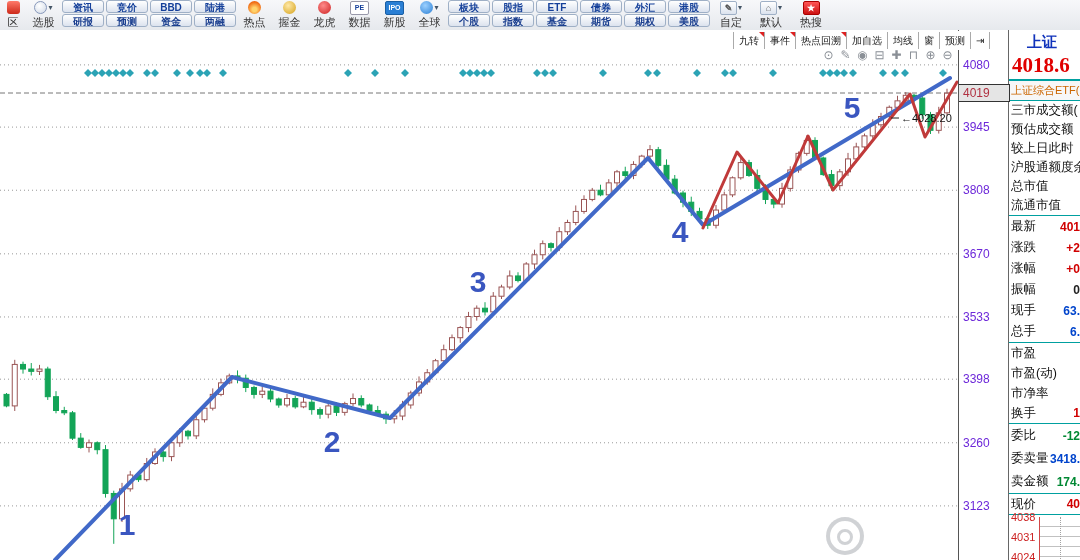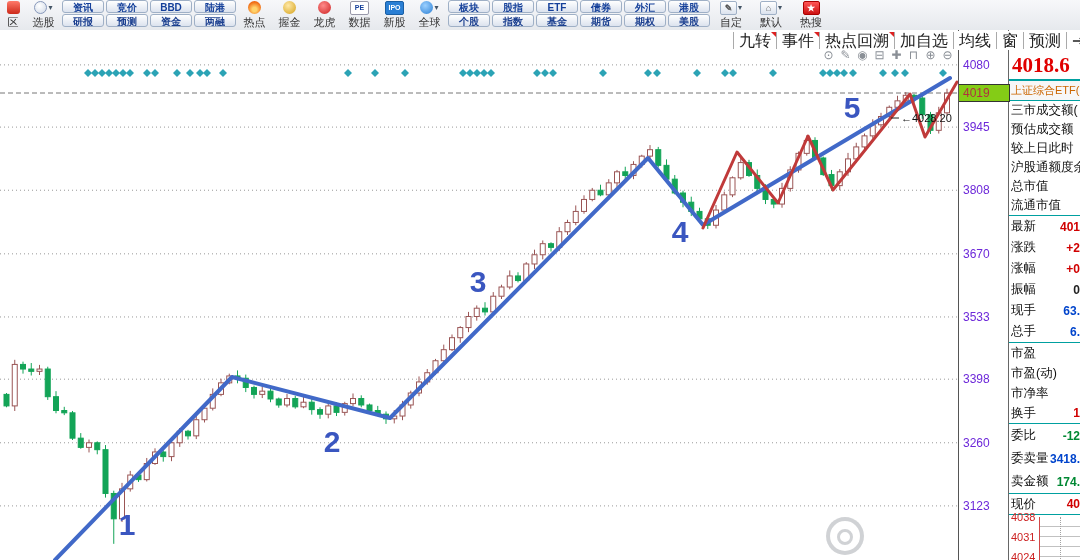--- a/index.html
+++ b/index.html
@@ -29,34 +29,34 @@
     border-radius:2px;font-size:7px;font-weight:bold;}
   .icbox.pe{border:1px solid #99a;background:#fff;color:#15409a;}
   .icbox.ipo{background:#2a7fd4;color:#fff;border:1px solid #1a5fa4;}
   .icbox.tool{border:1px solid #9fb0c6;background:linear-gradient(#fff,#dce3ee);color:#555;font-size:9px;width:15px;height:12px;}
   .icbox.hot{background:linear-gradient(#f55,#c11);color:#fff;font-size:9px;width:15px;height:12px;border:1px solid #a00;}
   .caret{font-size:8px;color:#456;line-height:10px;}
 
   
   #ktoolbar{position:absolute;left:733px;top:31px;height:19px;display:flex;align-items:center;
     background:#fff;z-index:6;}
-  .kitem{position:relative;font-size:16px;color:#222;padding:1px 5px;border-left:1px solid #aaa;
+  .kitem{position:relative;font-size:10px;color:#222;padding:1px 5px;border-left:1px solid #aaa;
     line-height:15px;cursor:pointer;white-space:nowrap;}
   .kitem:last-child{border-right:1px solid #aaa;}
   .kbadge{position:absolute;right:0;top:0;width:0;height:0;border-left:5px solid transparent;border-top:5px solid #d22;}
 
   
   #floaticons{position:absolute;left:822px;top:49px;display:flex;gap:4px;z-index:6;}
   .ficon{width:13px;height:13px;color:#8a8f96;font-size:12px;line-height:13px;text-align:center;cursor:pointer;}
 
   
   #chartwrap{position:absolute;left:0;top:30px;width:958px;height:530px;background:#fff;}
   #axis{position:absolute;left:958px;top:30px;width:50px;height:530px;background:#fff;border-left:1px solid #555;}
   .axlab{position:absolute;left:4px;font-size:12px;color:#6d28d9;}
-  .axlab.cur{left:0;width:46px;background:#84cc16;border:1px solid #333;border-left:none;text-align:left;
+  .axlab.cur{left:0;width:46px;background:#e5e5e5;border:1px solid #333;border-left:none;text-align:left;
     padding:1px 0 1px 4px;color:#b03040;z-index:3;}
   .minilab{position:absolute;font-size:11px;color:#c22;}
 
   
   #panel{position:absolute;left:1008px;top:30px;width:72px;height:530px;background:#fff;border-left:1px solid #666;}
   #ptitle{font-size:15px;font-weight:bold;color:#1133bb;padding:3px 0 0 18px;white-space:nowrap;}
   #pprice{font-family:"Liberation Serif",serif;font-size:21px;font-weight:bold;color:#e00000;
     padding:1px 0 1px 3px;white-space:nowrap;}
   #petf{font-size:11px;color:#cc6600;border-top:2px solid #00a0a0;border-bottom:1px solid #00a0a0;
     padding:2px 0 2px 2px;white-space:nowrap;overflow:hidden;background:#f7f7f7;}

